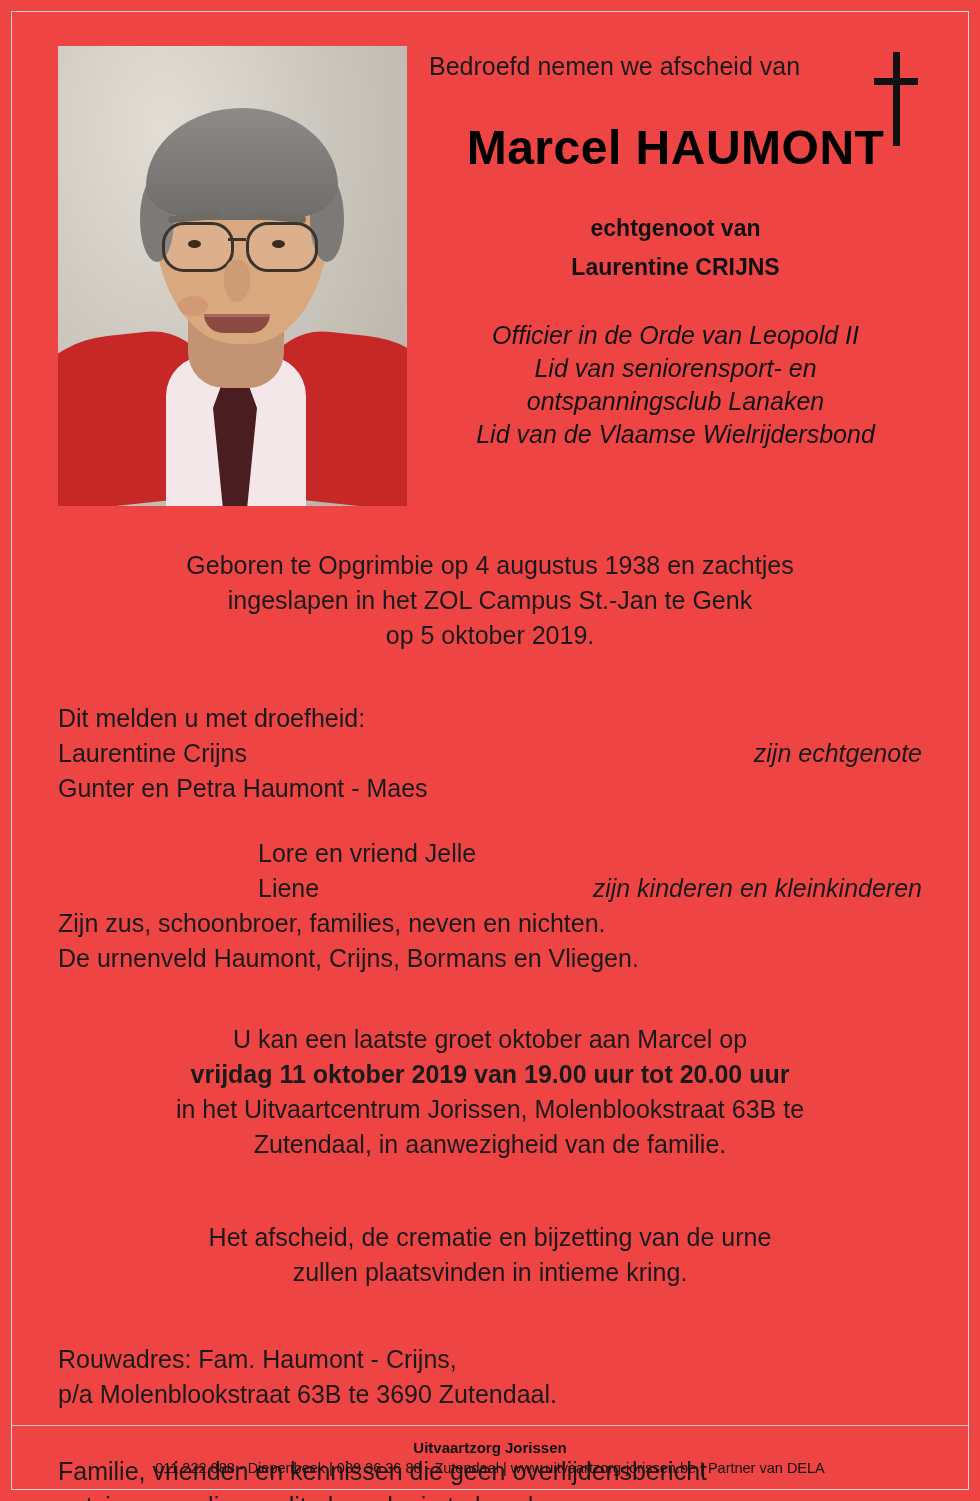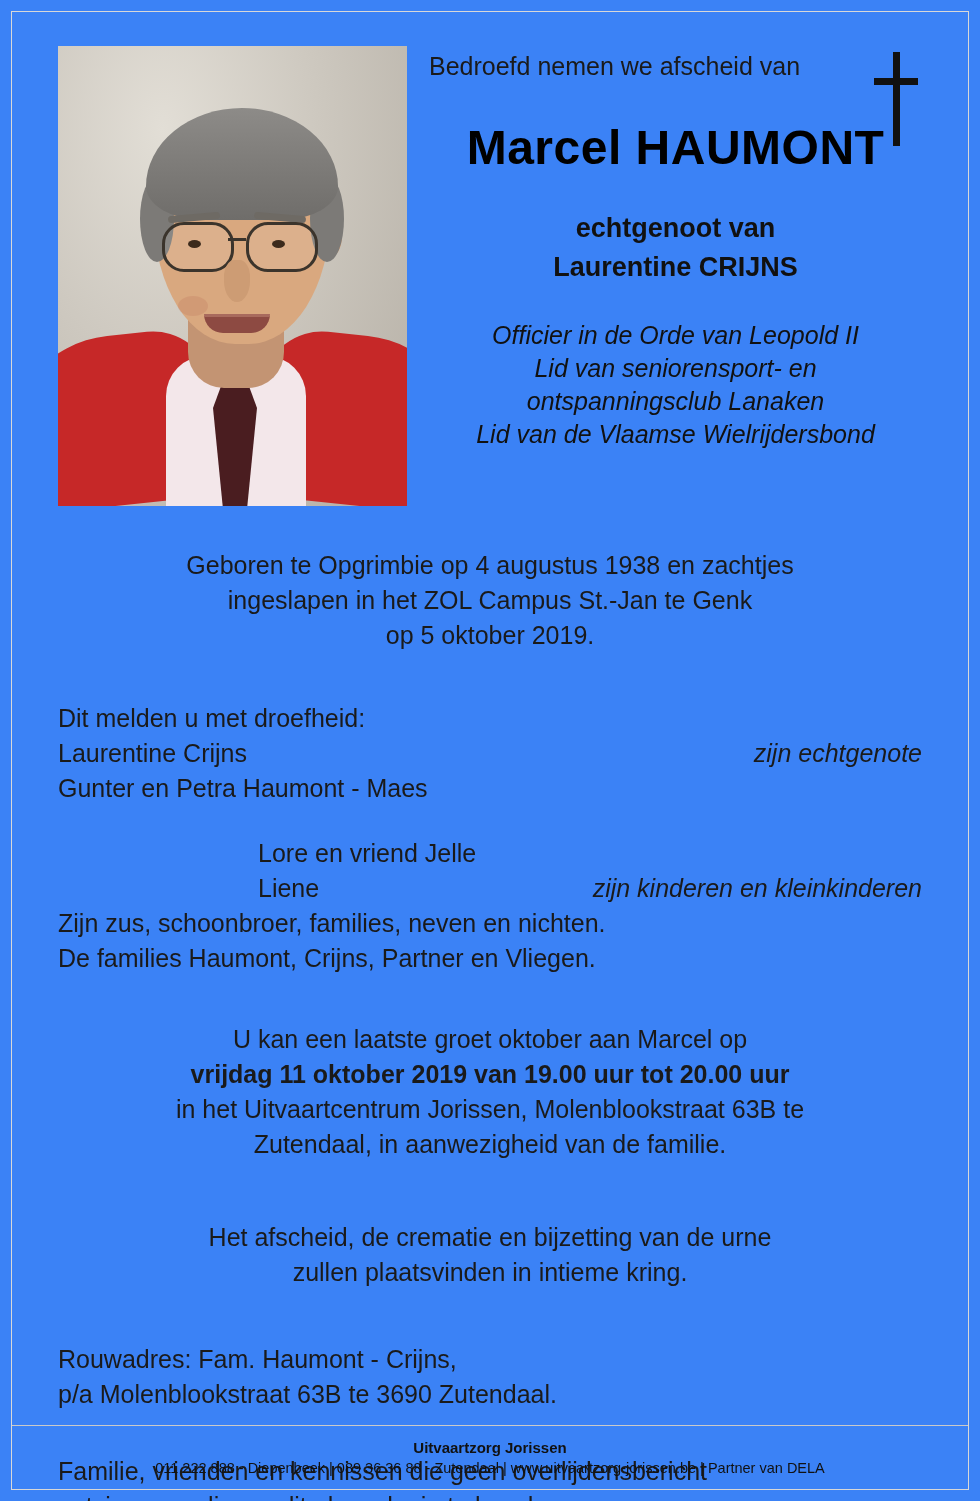--- a/index.html
+++ b/index.html
@@ -8,21 +8,21 @@
     background: #ffffff;
   }
   body {
     font-family: "Liberation Sans", sans-serif;
     color: #1a1a1a;
   }
   .page {
     position: relative;
     width: 980px;
     height: 1501px;
-    background: #3b82f6;
+    background: #ef4444;
     box-sizing: border-box;
     overflow: hidden;
   }
   .border-frame {
     position: absolute;
     left: 11px;
     top: 11px;
     right: 11px;
     bottom: 11px;
     border: 1px solid #d8d8d8;
@@ -219,21 +219,21 @@
   .name {
     text-align: center;
     font-size: 48px;
     font-weight: bold;
     letter-spacing: 0.5px;
     margin-top: 36px;
     color: #000;
   }
   .spouse {
     text-align: center;
-    font-size: 27px;
+    font-size: 23px;
     font-weight: bold;
     line-height: 39px;
     margin-top: 34px;
     color: #111;
   }
   .honours {
     text-align: center;
     font-style: italic;
     font-size: 25px;
     line-height: 33px;
@@ -373,21 +373,21 @@
         <span>Lore en vriend Jelle</span>
         <span class="role"></span>
       </div>
 
       <div class="fam-line indent-2">
         <span>Liene</span>
         <span class="role">zijn kinderen en kleinkinderen</span>
       </div>
 
       <div>Zijn zus, schoonbroer, families, neven en nichten.</div>
-      <div>De families Haumont, Crijns, Partner en Vliegen.</div>
+      <div>De urnenveld Haumont, Crijns, Bormans en Vliegen.</div>
     </div>
 
     <div class="block centered b-visit">
       <div>U kan een laatste groet oktober aan Marcel op</div>
       <div class="bold">vrijdag 11 oktober 2019 van 19.00 uur tot 20.00 uur</div>
       <div>in het Uitvaartcentrum Jorissen, Molenblookstraat 63B te</div>
       <div>Zutendaal, in aanwezigheid van de familie.</div>
     </div>
 
     <div class="block centered b-ceremony">

